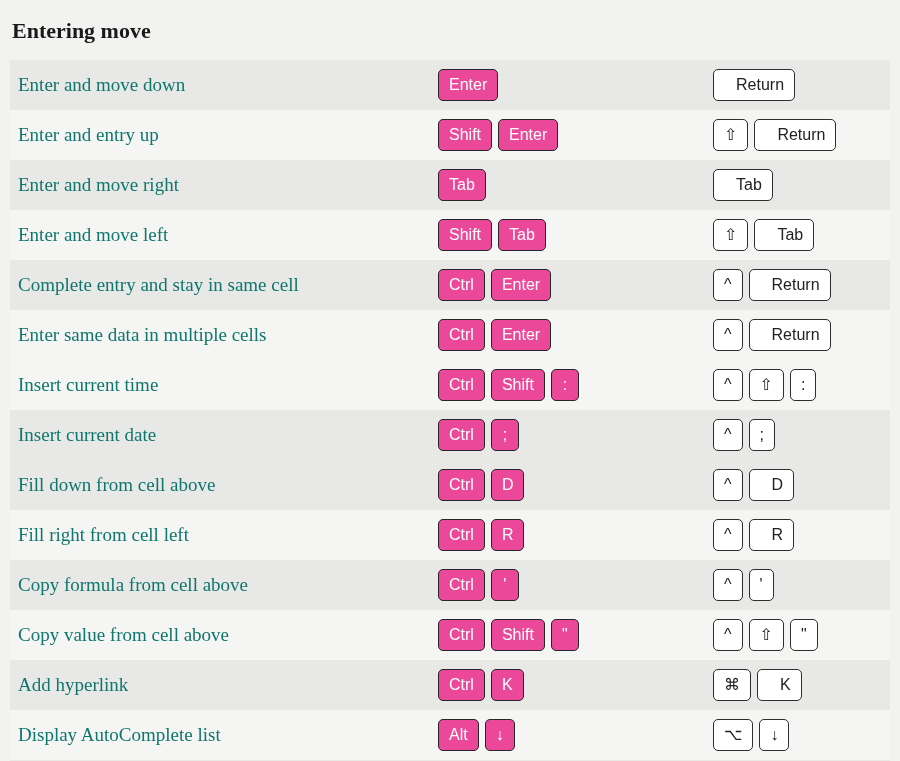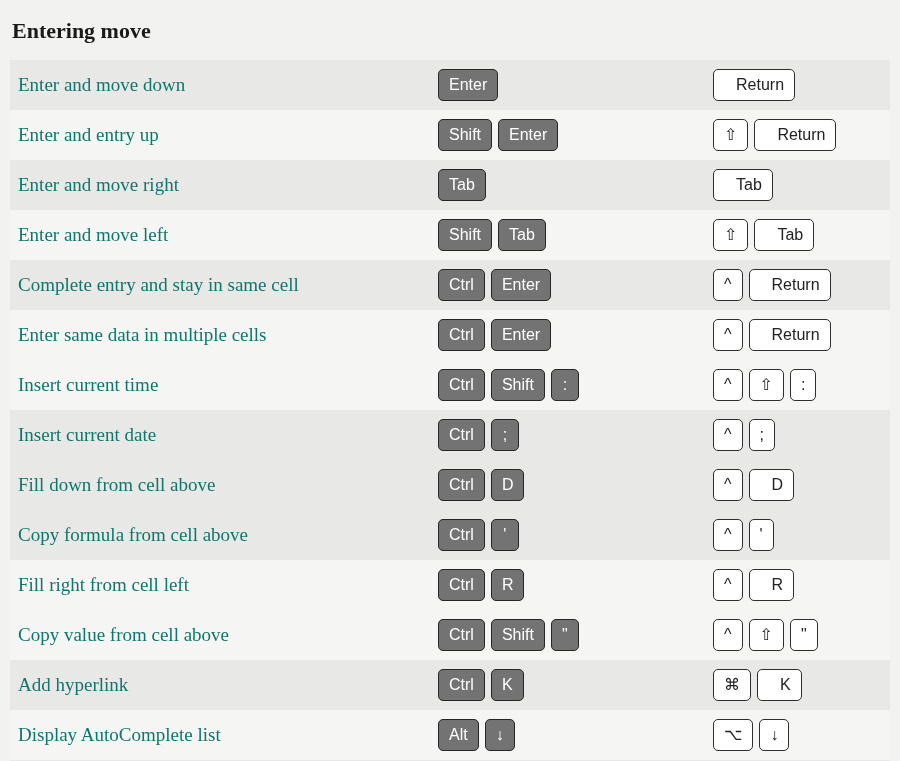--- a/index.html
+++ b/index.html
@@ -59,21 +59,21 @@
     min-width: 28px;
     height: 32px;
     padding: 0 10px;
     border-radius: 5px;
     font-family: -apple-system, BlinkMacSystemFont, 'Segoe UI', Arial, sans-serif;
     font-size: 16px;
     margin-right: 6px;
     line-height: 1;
   }
   .key.dark {
-    background: #737373;
+    background: #ec4899;
     color: #fff;
     border: 1px solid #262626;
   }
   .key.light {
     background: #fff;
     color: #222;
     border: 1px solid #2e2e2e;
     padding-left: 22px;
   }
   .key.light.sym {
@@ -125,29 +125,29 @@
       <div class="row stripe-a">
         <div class="action-cell"><a class="action-link">Insert current date</a></div>
         <div class="win-cell"><span class="key dark">Ctrl</span><span class="key dark">;</span></div>
         <div class="mac-cell"><span class="key light sym">^</span><span class="key light sym">;</span></div>
       </div>
       <div class="row stripe-a">
         <div class="action-cell"><a class="action-link">Fill down from cell above</a></div>
         <div class="win-cell"><span class="key dark">Ctrl</span><span class="key dark">D</span></div>
         <div class="mac-cell"><span class="key light sym">^</span><span class="key light">D</span></div>
       </div>
+      <div class="row stripe-b">
+        <div class="action-cell"><a class="action-link">Fill right from cell left</a></div>
+        <div class="win-cell"><span class="key dark">Ctrl</span><span class="key dark">R</span></div>
+        <div class="mac-cell"><span class="key light sym">^</span><span class="key light">R</span></div>
+      </div>
       <div class="row stripe-a">
         <div class="action-cell"><a class="action-link">Copy formula from cell above</a></div>
         <div class="win-cell"><span class="key dark">Ctrl</span><span class="key dark">'</span></div>
         <div class="mac-cell"><span class="key light sym">^</span><span class="key light sym">'</span></div>
-      </div>
-      <div class="row stripe-b">
-        <div class="action-cell"><a class="action-link">Fill right from cell left</a></div>
-        <div class="win-cell"><span class="key dark">Ctrl</span><span class="key dark">R</span></div>
-        <div class="mac-cell"><span class="key light sym">^</span><span class="key light">R</span></div>
       </div>
       <div class="row stripe-b">
         <div class="action-cell"><a class="action-link">Copy value from cell above</a></div>
         <div class="win-cell"><span class="key dark">Ctrl</span><span class="key dark">Shift</span><span class="key dark">"</span></div>
         <div class="mac-cell"><span class="key light sym">^</span><span class="key light sym">⇧</span><span class="key light sym">"</span></div>
       </div>
       <div class="row stripe-a">
         <div class="action-cell"><a class="action-link">Add hyperlink</a></div>
         <div class="win-cell"><span class="key dark">Ctrl</span><span class="key dark">K</span></div>
         <div class="mac-cell"><span class="key light sym">⌘</span><span class="key light">K</span></div>

